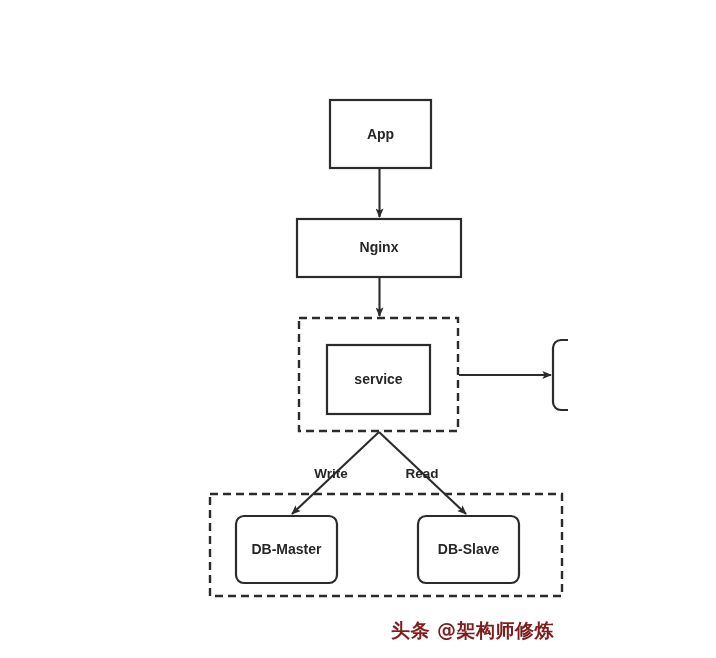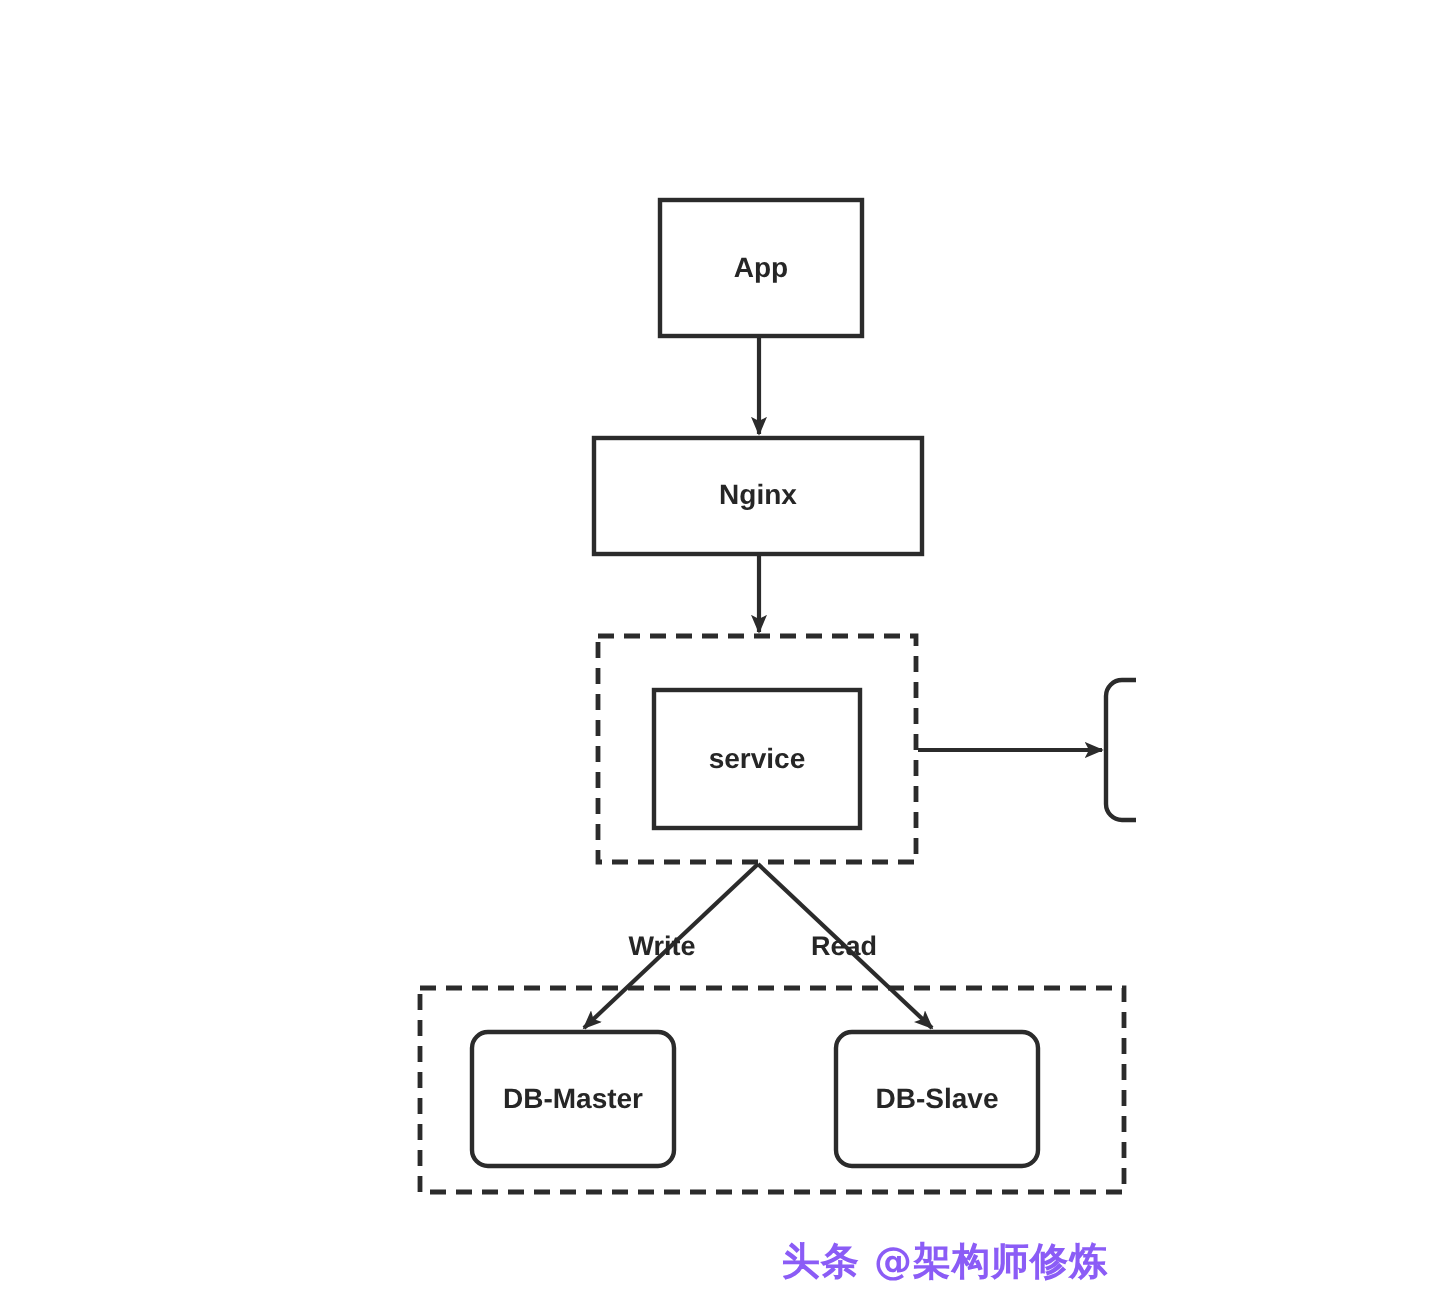--- a/index.html
+++ b/index.html
@@ -60,21 +60,21 @@
     stroke-width: 2.1;
     fill: none;
   }
   .watermark {
     position: absolute;
     right: 14px;
     bottom: 14px;
     font-family: "DejaVu Sans", "Liberation Sans", sans-serif;
     font-size: 19px;
     font-weight: bold;
-    color: #8b5cf6;
+    color: #7f1d1d;
     letter-spacing: 0.5px;
     white-space: nowrap;
     user-select: none;
   }
 </style>
 </head>
 <body>
 
 <div id="canvas">
 

